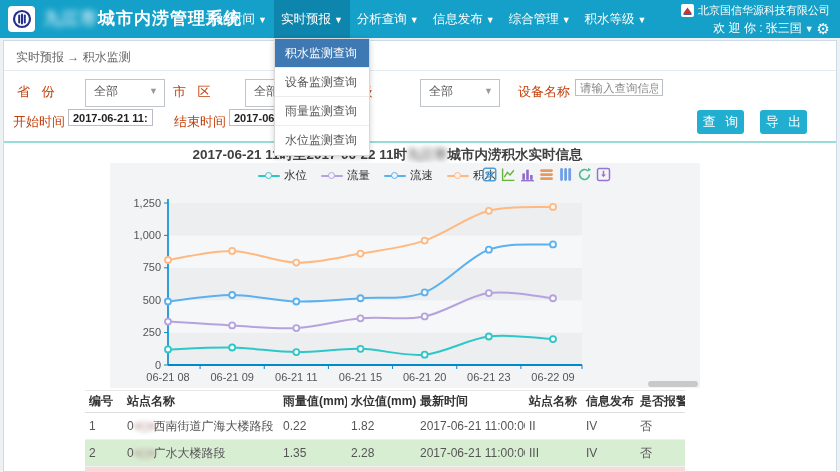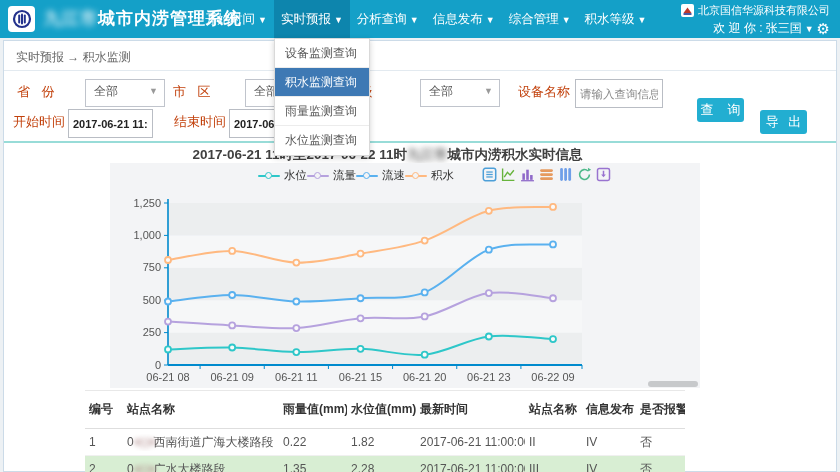--- a/index.html
+++ b/index.html
@@ -37,47 +37,47 @@
     border:1px solid #ccdbe8; }
   .breadcrumb { position:absolute; left:16px; top:49px; font-size:12px; color:#666; }
   .sep1 { position:absolute; left:4px; top:70px; width:832px; height:1px; background:#e3eaf0; }
   .sep2 { position:absolute; left:4px; top:141px; width:832px; height:2px; background:#98dcd8; }
 
   
   .flabel { position:absolute; font-size:13px; color:#c2410c; letter-spacing:4px; }
   .fselect { position:absolute; width:80px; height:28px; border:1px solid #c0c4cc; background:#fff;
     font-size:12px; color:#555; line-height:22px; padding-left:8px; cursor:pointer;margin-left:17px; }
   .fselect .sel-caret { position:absolute; right:6px; top:0; color:#999; font-size:9px; }
-  .ftext { position:absolute; height:29px; border:1px solid #b9bdc4; background:#fff; font-size:11px;
+  .ftext { position:absolute; height:17px; border:1px solid #b9bdc4; background:#fff; font-size:11px;
     color:#222; padding:0 4px; font-family:"Liberation Sans","DejaVu Sans",sans-serif; }
   .ftext::placeholder { color:#888; font-size:11.5px; }
   .fdate { font-weight:bold; width:85px; }
   .btn { position:absolute; width:47px; height:24px; background:#22aed1; color:#fff; border:none;
     border-radius:3px; font-size:13px; letter-spacing:3px; text-indent:3px; cursor:pointer; }
 
   
   .chart-title { position:absolute; left:85px; top:146px; width:605px; text-align:center;
     font-size:13.5px; font-weight:600; color:#404040; }
   .chart-box { position:absolute; left:110px; top:163px; width:590px; height:225px; background:#f3f4f6; }
-  .legend { position:absolute; left:148px; top:5px; display:flex; }
+  .legend { position:absolute; left:148px; top:5px; display:flex; gap:14px; }
   .legend-item { display:flex; align-items:center; gap:4px; cursor:pointer; }
   .legend-mark { position:relative; width:22px; height:7px; }
   .legend-line { position:absolute; left:0; top:2.5px; width:22px; height:2px; border-radius:1px; }
   .legend-dot { position:absolute; left:7px; top:0; width:7px; height:7px; border-radius:50%;
     background:#f3f4f6; border:1.5px solid; }
   .legend-label { font-size:11.5px; color:#333; }
   .toolbox { position:absolute; left:372px; top:4px; display:flex; gap:4px; }
   .tool-icon { width:15px; height:15px; cursor:pointer; }
   .hscroll-thumb { position:absolute; bottom:1px; left:538px; width:50px; height:6px;
     background:#c7c9cb; border-radius:3px; cursor:pointer; }
 
   
   .table { position:absolute; left:85px; top:390px; width:600px; }
   .trow { display:flex; align-items:center; }
-  .thead { height:39px; border-top:1px solid #e8e8e8; border-bottom:1px solid #dedede; }
+  .thead { height:23px; border-top:1px solid #e8e8e8; border-bottom:1px solid #dedede; }
   .thead .tcell { font-weight:bold; color:#333; font-size:12px; }
   .tbody-row { height:27px; border-bottom:1px solid #f0f0f0; font-size:12px; color:#555; }
   .tbody-row.green { background:#d8eed3; }
   .tbody-row.pink  { background:#f8d8d8; }
   .tcell { padding-left:4px; white-space:nowrap; overflow:hidden; }
   .c0{width:38px;} .c1{width:156px;} .c2{width:68px;} .c3{width:69px;} .c4{width:109px;}
   .c5{width:57px;} .c6{width:54px;} .c7{width:49px;}
   .name-redacted { filter:blur(2.5px); opacity:.55; color:#b08a8a; letter-spacing:-2px; }
 </style>
 </head>
@@ -91,22 +91,22 @@
       <rect x="9" y="4.5" width="2" height="11" rx="1" fill="#23318c"></rect>
       <rect x="11.8" y="5.5" width="2" height="9" rx="1" fill="#23318c"></rect>
     </svg>
   </div>
   <div class="app-title">
     <span class="redacted">九江市</span><span>城市内涝管理系统</span>
   </div>
   <div class="nav" id="nav">
       <div class="nav-item"><span>开始时间</span><span class="nav-caret">▼</span></div>
       <div class="nav-item active"><span>实时预报</span><span class="nav-caret">▼</span><div class="dropdown">
+          <div class="dropdown-item active">积水监测查询</div>
           <div class="dropdown-item">设备监测查询</div>
-          <div class="dropdown-item active">积水监测查询</div>
           <div class="dropdown-item">雨量监测查询</div>
           <div class="dropdown-item">水位监测查询</div>
         </div></div>
       <div class="nav-item"><span>分析查询</span><span class="nav-caret">▼</span></div>
       <div class="nav-item"><span>信息发布</span><span class="nav-caret">▼</span></div>
       <div class="nav-item"><span>综合管理</span><span class="nav-caret">▼</span></div>
       <div class="nav-item"><span>积水等级</span><span class="nav-caret">▼</span></div>
     </div>
   <div class="topbar-right">
     <div class="company-line">
@@ -149,21 +149,21 @@
   <span>全部</span>
   <span class="sel-caret">▼</span>
 </div>
 <div class="flabel" style="left:518px; top:83px; letter-spacing:0;">设备名称</div>
 <input class="ftext" style="left: 575px; top: 79px; width: 88px;" placeholder="请输入查询信息">
 
 <div class="flabel" style="left:13px; top:113px; letter-spacing:0;">开始时间</div>
 <input class="ftext fdate" style="left: 68px; top: 109px;" value="2017-06-21 11:00:00">
 <div class="flabel" style="left:174px; top:113px; letter-spacing:0;">结束时间</div>
 <input class="ftext fdate" style="left: 229px; top: 109px;" value="2017-06-22 11:00:00">
-<button class="btn" style="left:697px; top:98px;font-family:Liberation Mono, monospace;">查 询</button>
+<button class="btn" style="left:697px; top:110px;">查 询</button>
 <button class="btn" style="left:760px; top:110px;">导 出</button>
 
 <div class="sep2"></div>
 
 <div class="chart-title">
   <span>2017-06-21 11时至2017-06-22 11时</span><span class="redacted">九江市</span><span>城市内涝积水实时信息</span>
 </div>
 <div class="chart-box">
   <div class="legend" id="legend">
       <div class="legend-item">

